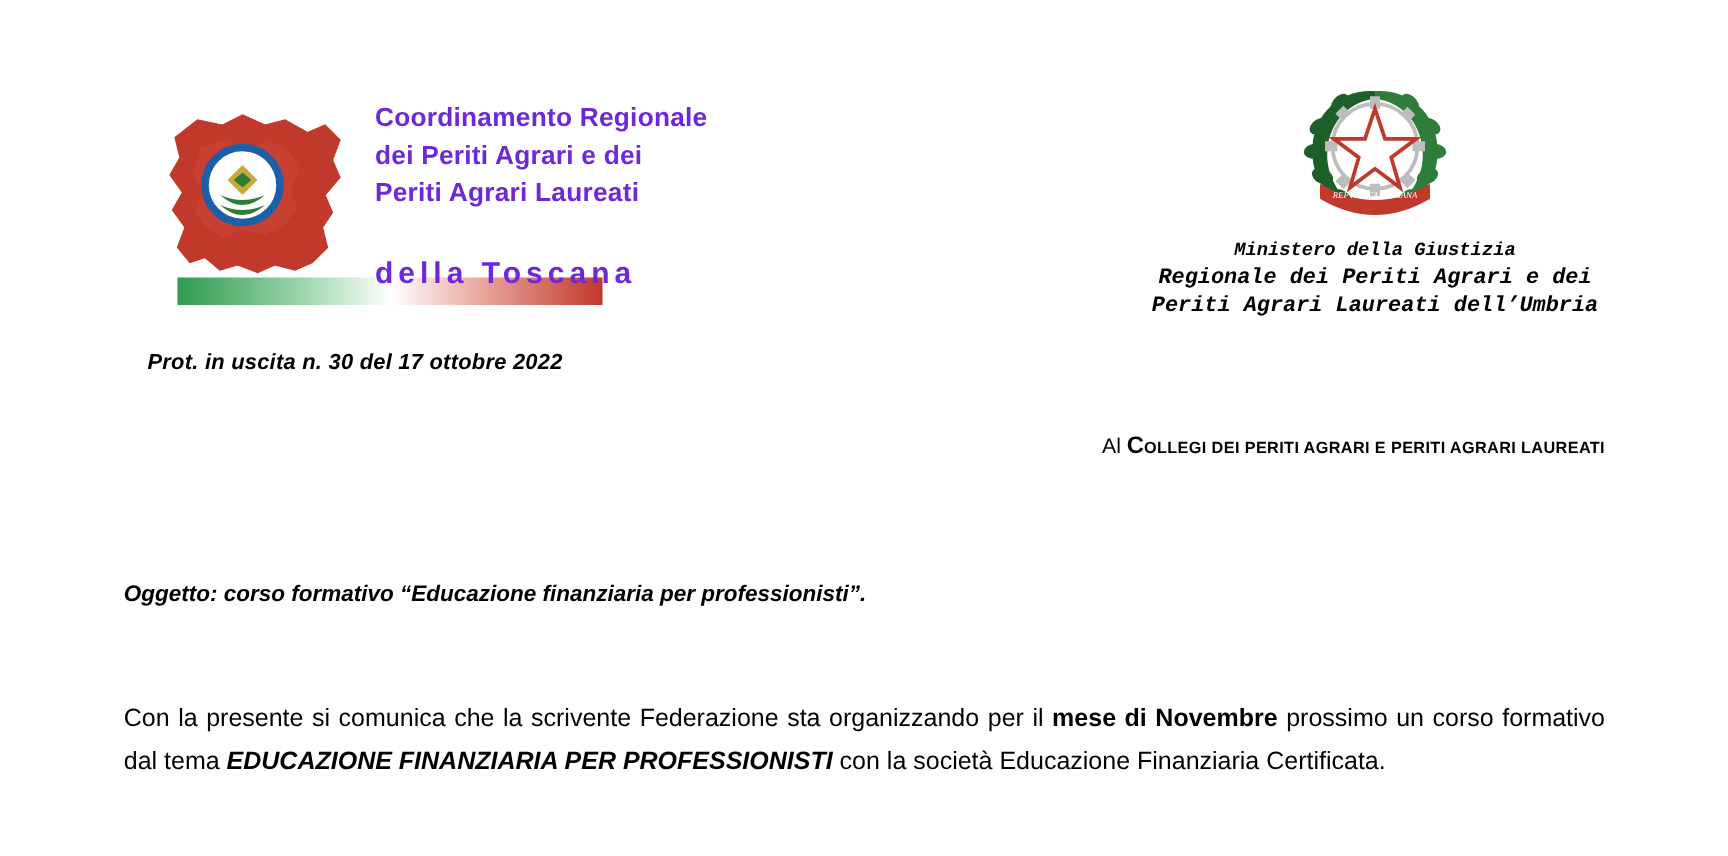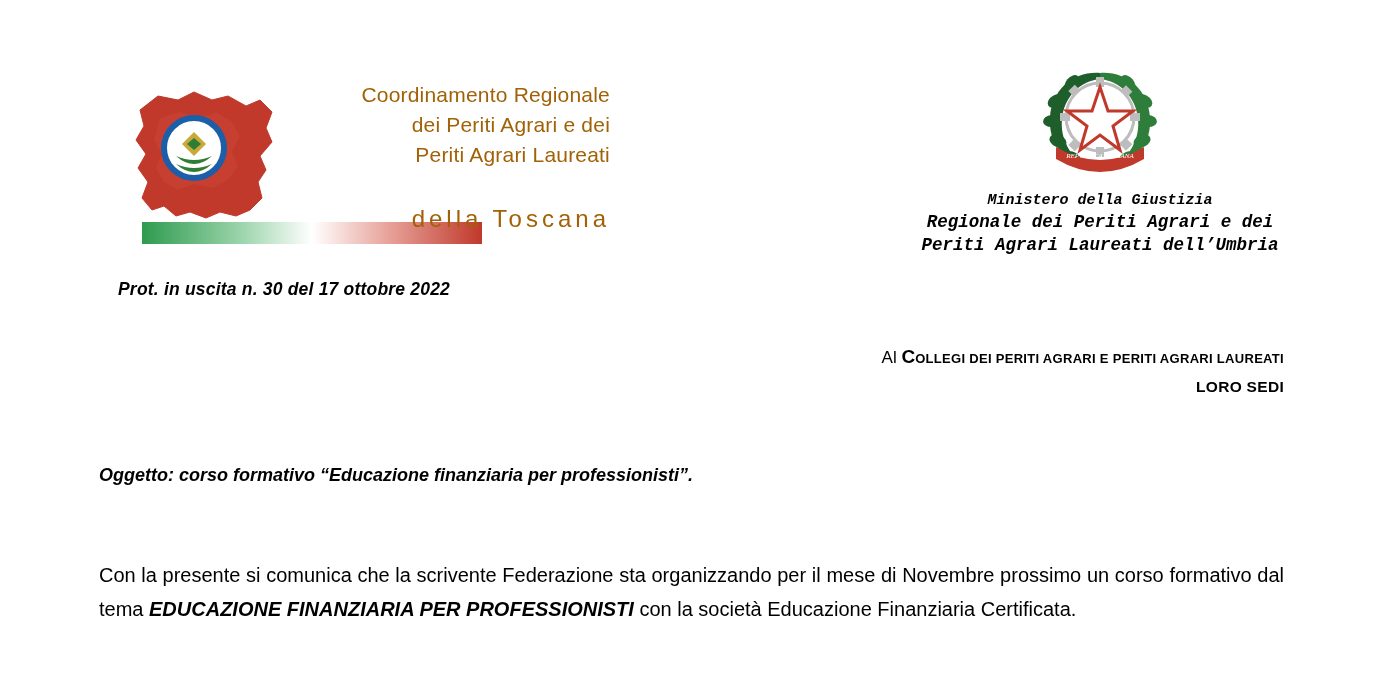--- a/index.html
+++ b/index.html
@@ -37,23 +37,23 @@
     height: 185px;
   }
   .logo-toscana svg {
     display: block;
   }
   .toscana-text {
     position: absolute;
     left: 180px;
     top: 10px;
     width: 310px;
-    text-align: right;
-    color: #a16207;
-    font-weight: normal;
+    text-align: left;
+    color: #6d28d9;
+    font-weight: bold;
     font-size: 21px;
     line-height: 30px;
     letter-spacing: 0.2px;
   }
   .toscana-text .l4 {
     letter-spacing: 4px;
     font-size: 24px;
     margin-top: 34px;
   }
 
@@ -142,21 +142,21 @@
   .body-par {
     position: absolute;
     left: 99px;
     top: 558px;
     width: 1185px;
     font-size: 20px;
     line-height: 34px;
     text-align: justify;
   }
   .body-par b {
-    font-weight: normal;
+    font-weight: bold;
   }
   .body-par .course-title {
     font-weight: bold;
     font-style: italic;
   }
 </style>
 </head>
 <body>
 
 <div class="page">
@@ -241,20 +241,19 @@
         <div class="m2">Regionale dei Periti Agrari e dei</div>
         <div class="m3">Periti Agrari Laureati dell’Umbria</div>
       </div>
     </div>
   </div>
 
   <div class="prot">Prot. in uscita n. 30  del 17 ottobre 2022</div>
 
   <div class="addressee">
     <div class="line1"><span>Al </span><span class="sc-first">C</span><span class="sc-rest">OLLEGI DEI PERITI AGRARI E PERITI AGRARI LAUREATI</span></div>
-    <div class="line2">LORO SEDI</div>
   </div>
 
   <div class="oggetto">Oggetto: corso formativo “Educazione finanziaria per professionisti”.</div>
 
   <div class="body-par"><span>Con la presente si comunica che la scrivente Federazione sta organizzando per il </span><b>mese di Novembre</b><span> prossimo un corso formativo dal tema </span><span class="course-title">EDUCAZIONE FINANZIARIA PER PROFESSIONISTI</span><span> con la società Educazione Finanziaria Certificata.</span></div>
 
 </div>
 
 </body></html>

